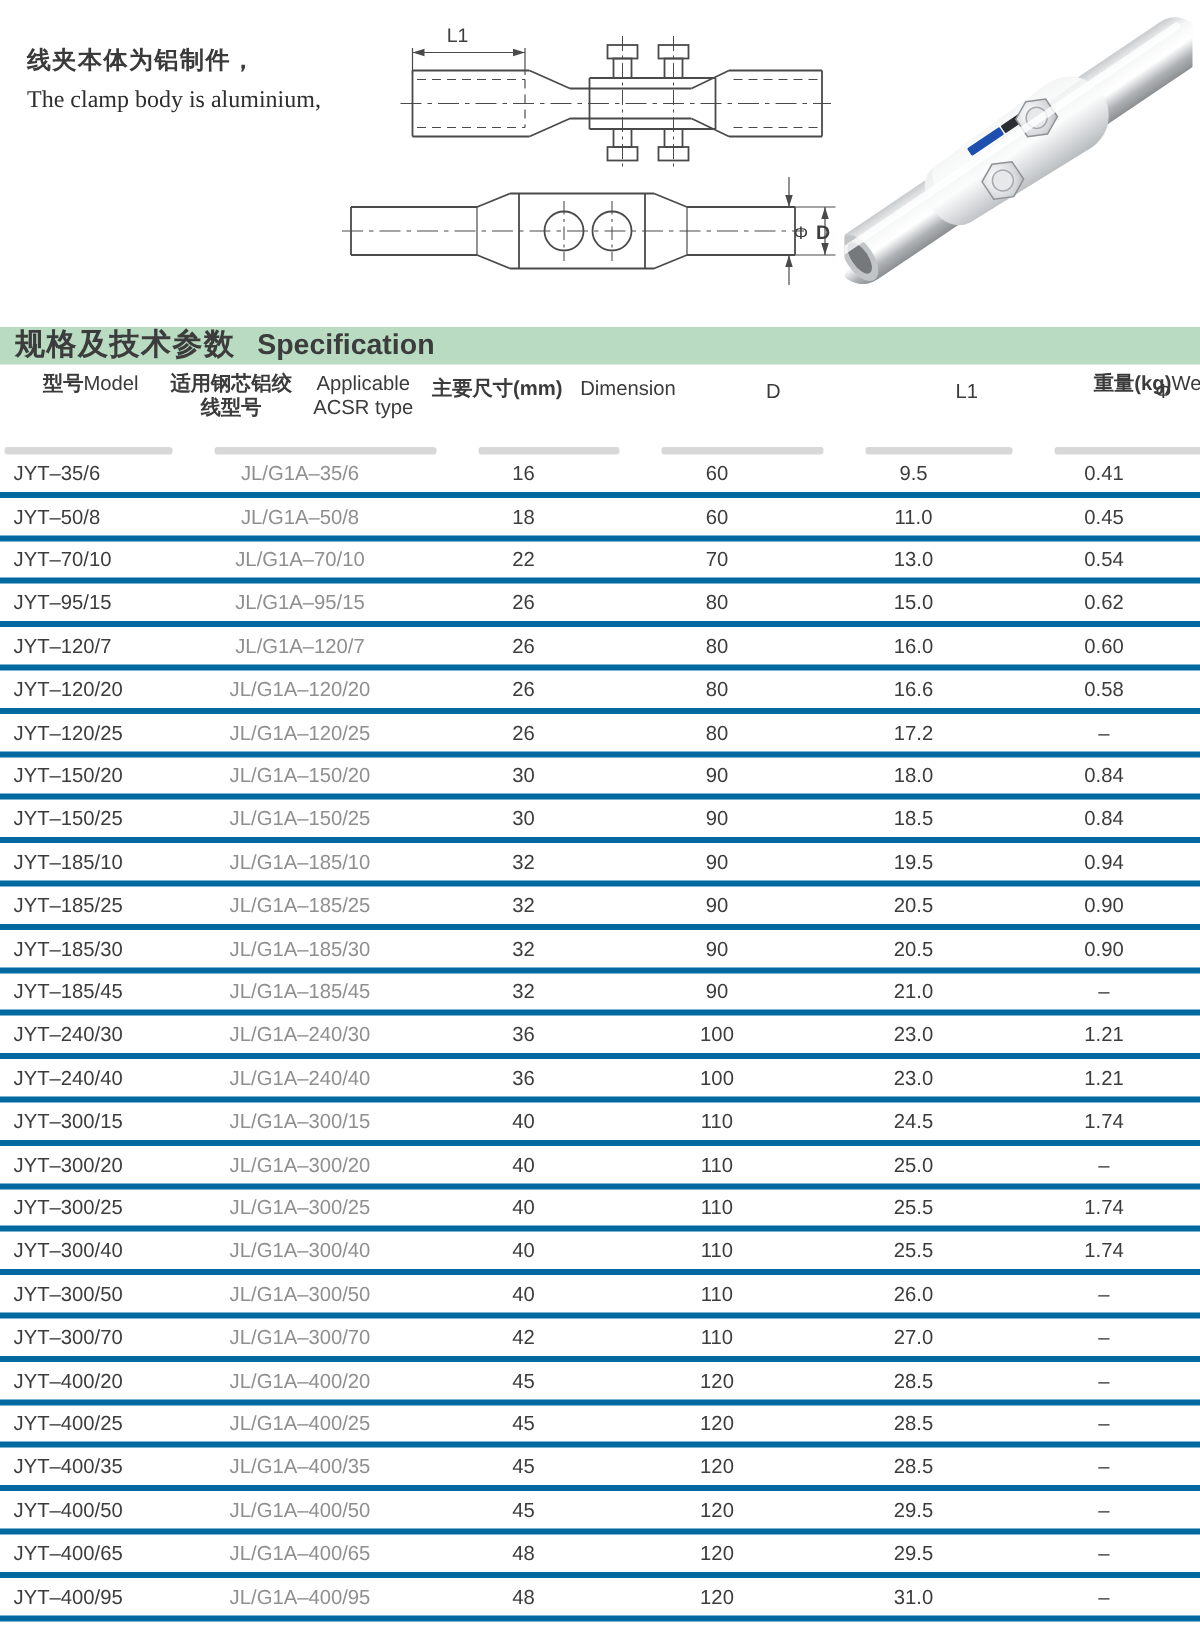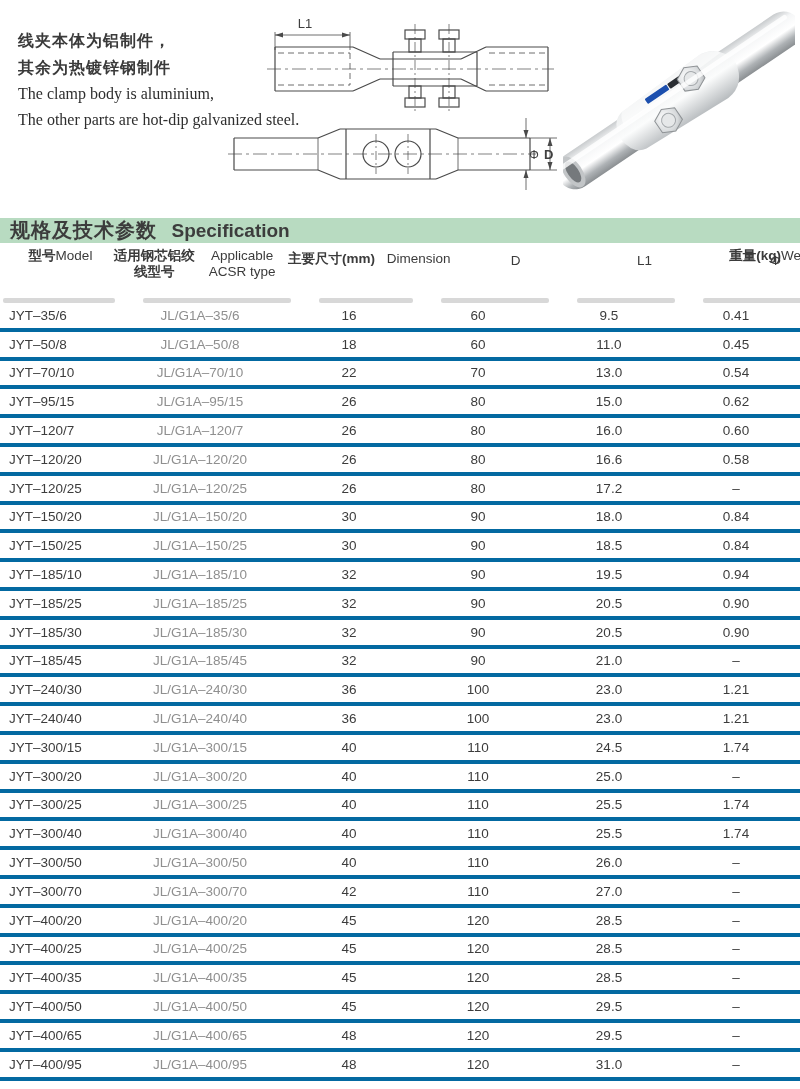--- a/index.html
+++ b/index.html
@@ -64,23 +64,21 @@
   .c-weight { width: 128px; }
 </style>
 </head>
 <body>
 
 <div class="page">
 
   <section class="intro">
     <div class="notes">
       <p class="cn">线夹本体为铝制件，</p>
-      <p class="cn">其余为热镀锌钢制件</p>
       <p class="en">The clamp body is aluminium,</p>
-      <p class="en">The other parts are hot-dip galvanized steel.</p>
     </div>
 
     <svg class="drawing1" width="305" height="118" viewBox="0 0 305 118">
       <g stroke="#4a4a4a" stroke-width="1.2" fill="none">
 
         <line x1="22" y1="30" x2="22" y2="48" stroke-width="0.8"></line>
         <line x1="97" y1="30" x2="97" y2="48" stroke-width="0.8"></line>
         <line x1="22" y1="33" x2="97" y2="33" stroke-width="0.8"></line>
         <path d="M22,33 l8,-2.5 l0,5 z M97,33 l-8,-2.5 l0,5 z" fill="#4a4a4a" stroke="none"></path>
 

